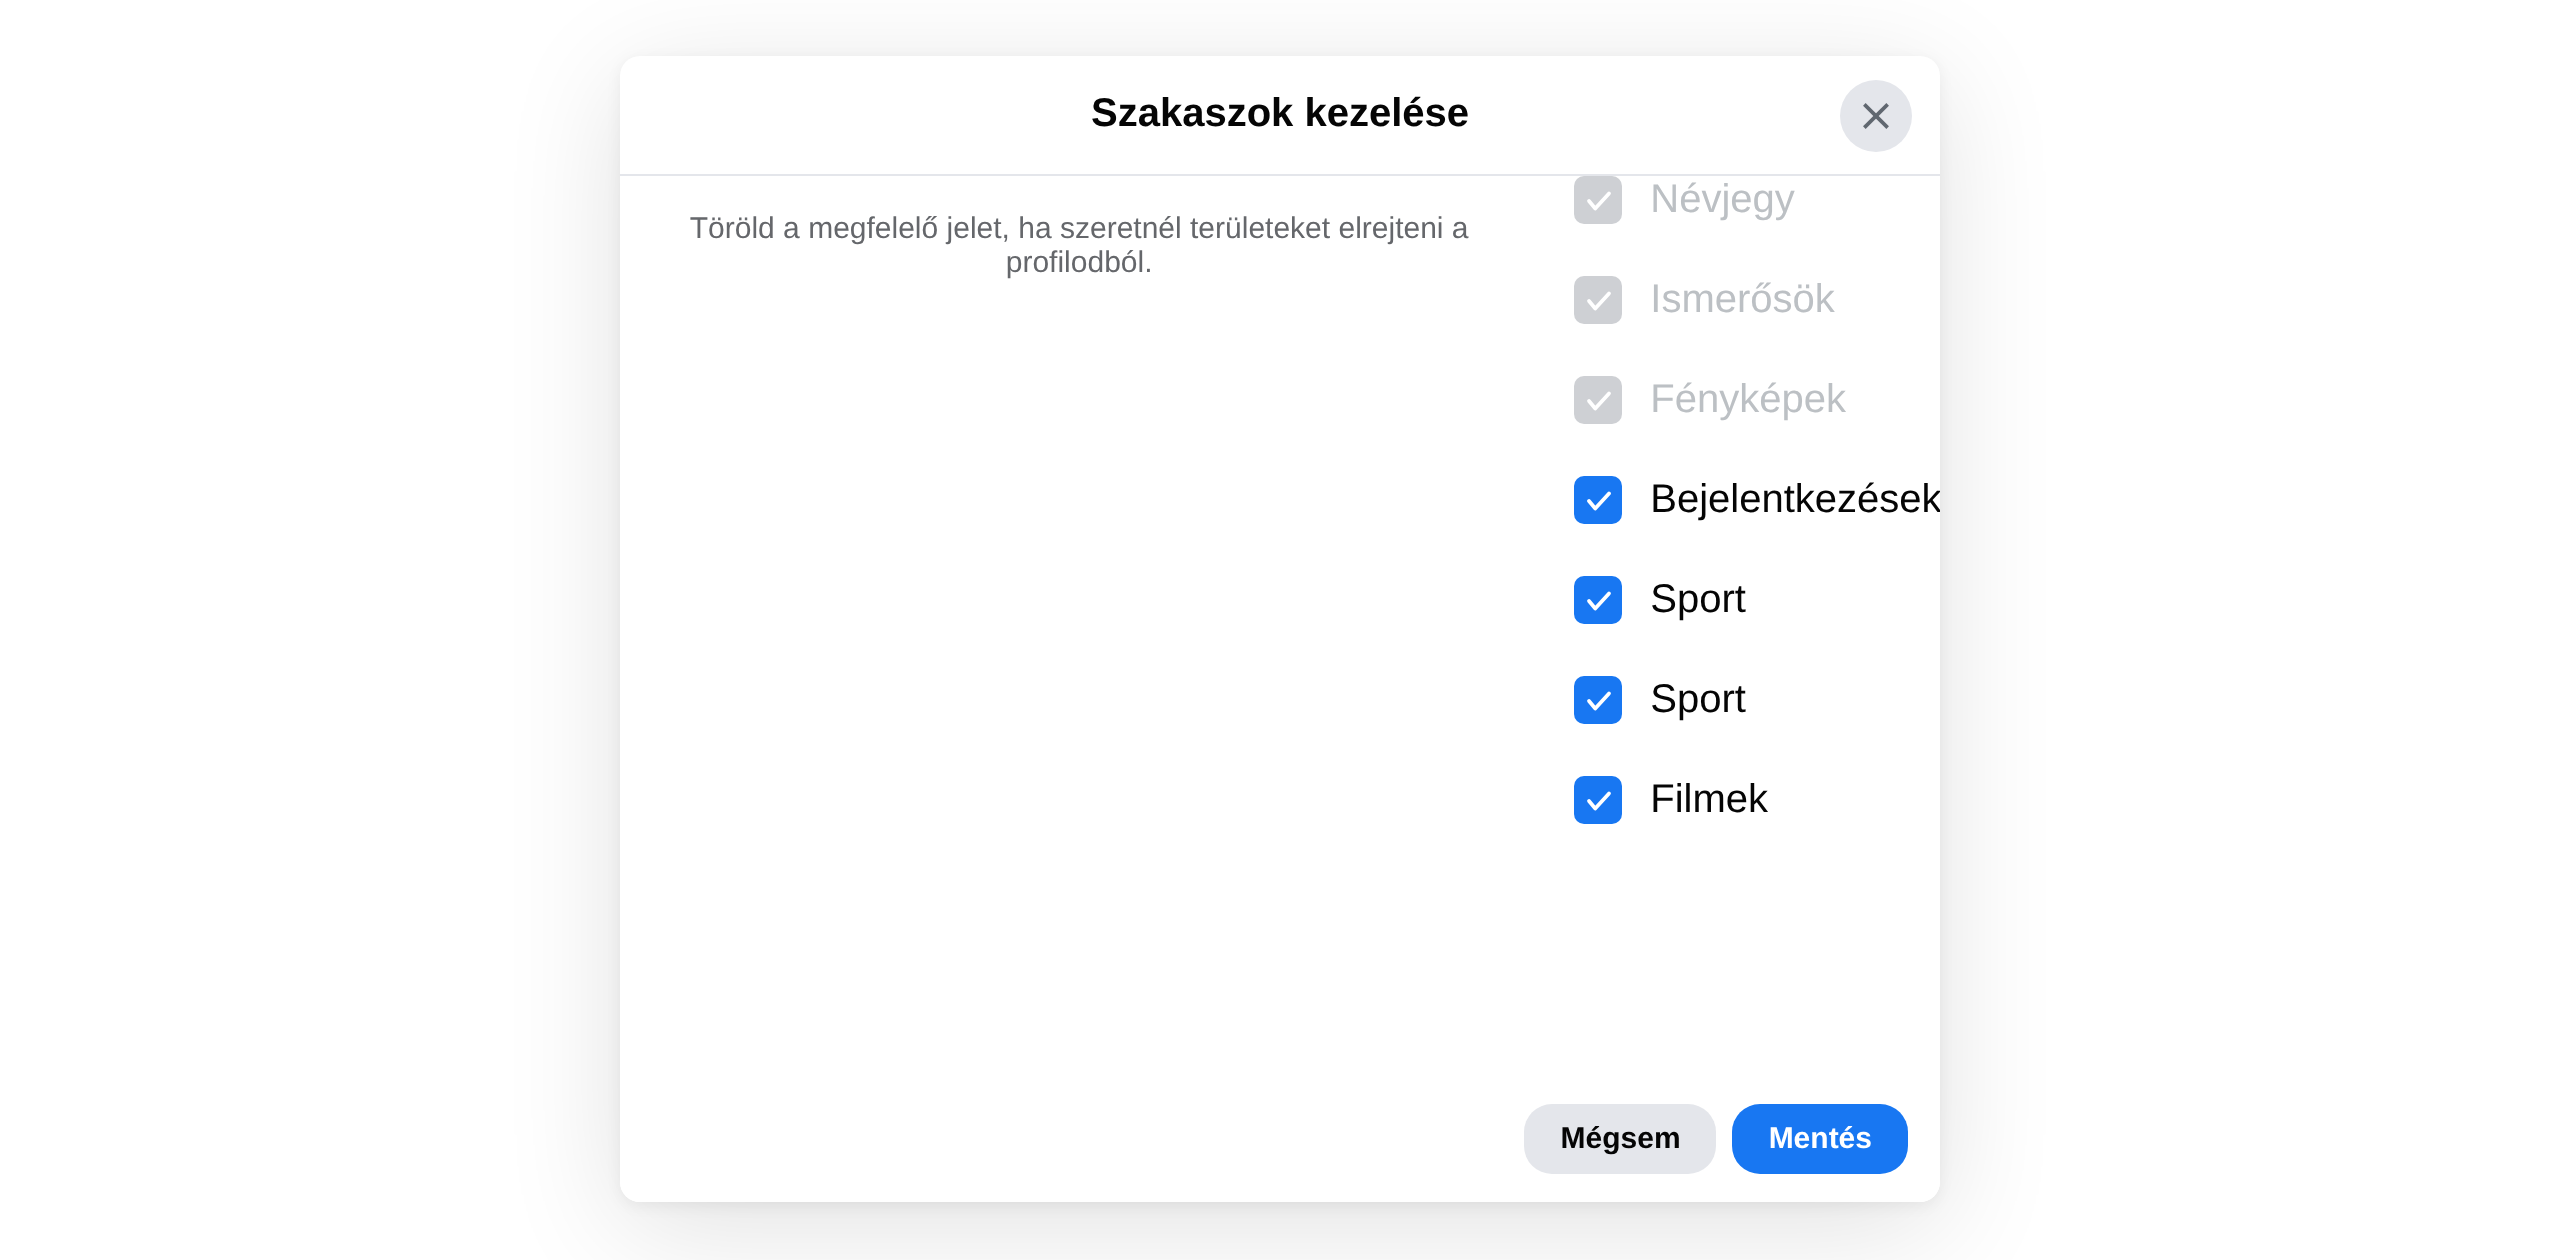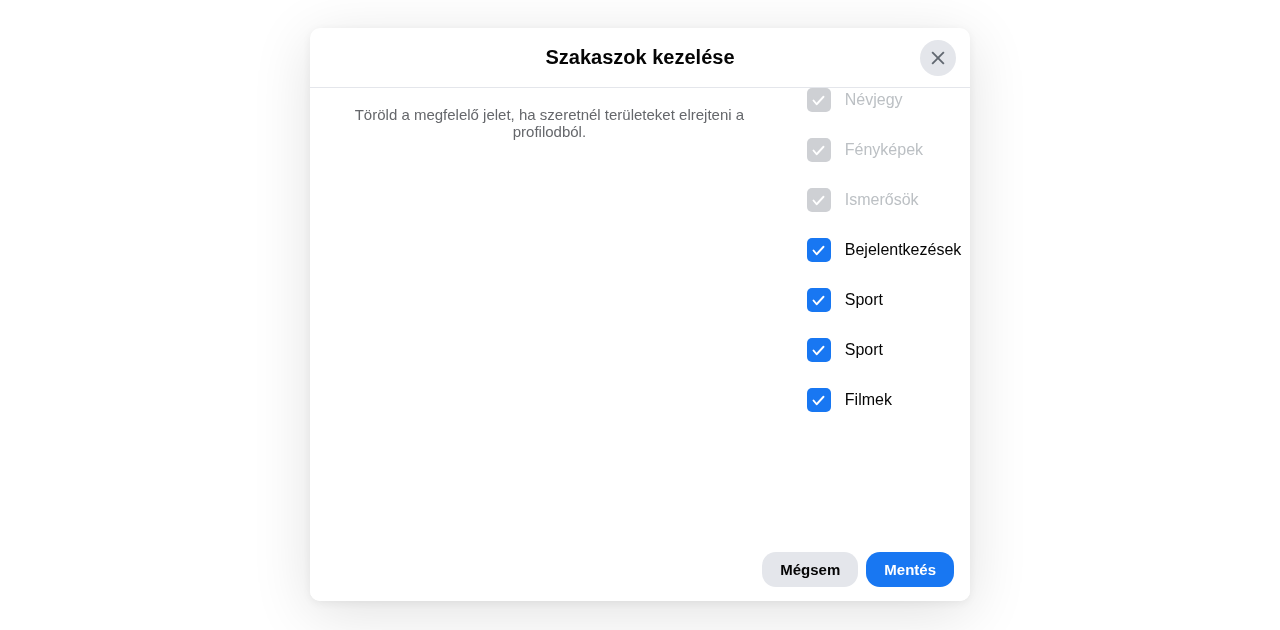--- a/index.html
+++ b/index.html
@@ -108,21 +108,21 @@
     .checkbox svg {
       width: 15px;
       height: 15px;
       stroke: #ffffff;
       stroke-width: 3;
       fill: none;
       stroke-linecap: round;
       stroke-linejoin: round;
     }
     .section-label {
-      font-size: 16px;
+      font-size: 20px;
       font-weight: 500;
     }
     .section-label.active {
       color: #050505;
     }
     .section-label.inactive {
       color: #bcc0c4;
     }
     .dialog-footer {
       flex-shrink: 0;
@@ -187,29 +187,29 @@
             </svg>
           </div>
           <div class="section-label inactive">Névjegy</div>
         </div>
         <div class="section-row disabled">
           <div class="checkbox inactive">
             <svg viewBox="0 0 24 24">
               <polyline points="4 12 9 18 20 6"></polyline>
             </svg>
           </div>
-          <div class="section-label inactive">Fényképek</div>
+          <div class="section-label inactive">Ismerősök</div>
         </div>
         <div class="section-row disabled">
           <div class="checkbox inactive">
             <svg viewBox="0 0 24 24">
               <polyline points="4 12 9 18 20 6"></polyline>
             </svg>
           </div>
-          <div class="section-label inactive">Ismerősök</div>
+          <div class="section-label inactive">Fényképek</div>
         </div>
         <div class="section-row">
           <div class="checkbox active">
             <svg viewBox="0 0 24 24">
               <polyline points="4 12 9 18 20 6"></polyline>
             </svg>
           </div>
           <div class="section-label active">Bejelentkezések</div>
         </div>
         <div class="section-row">

